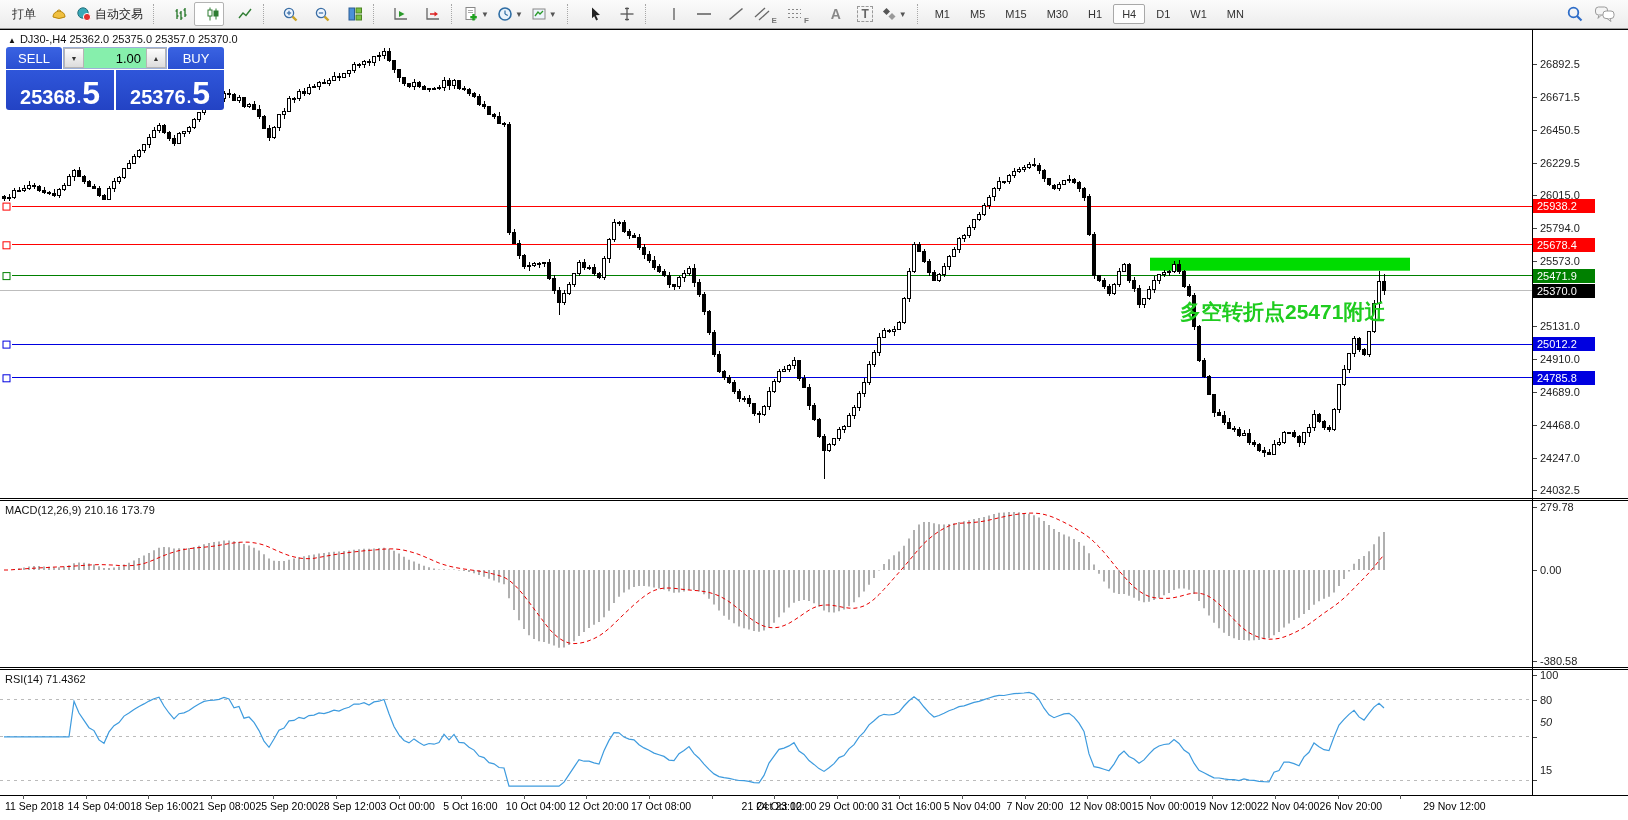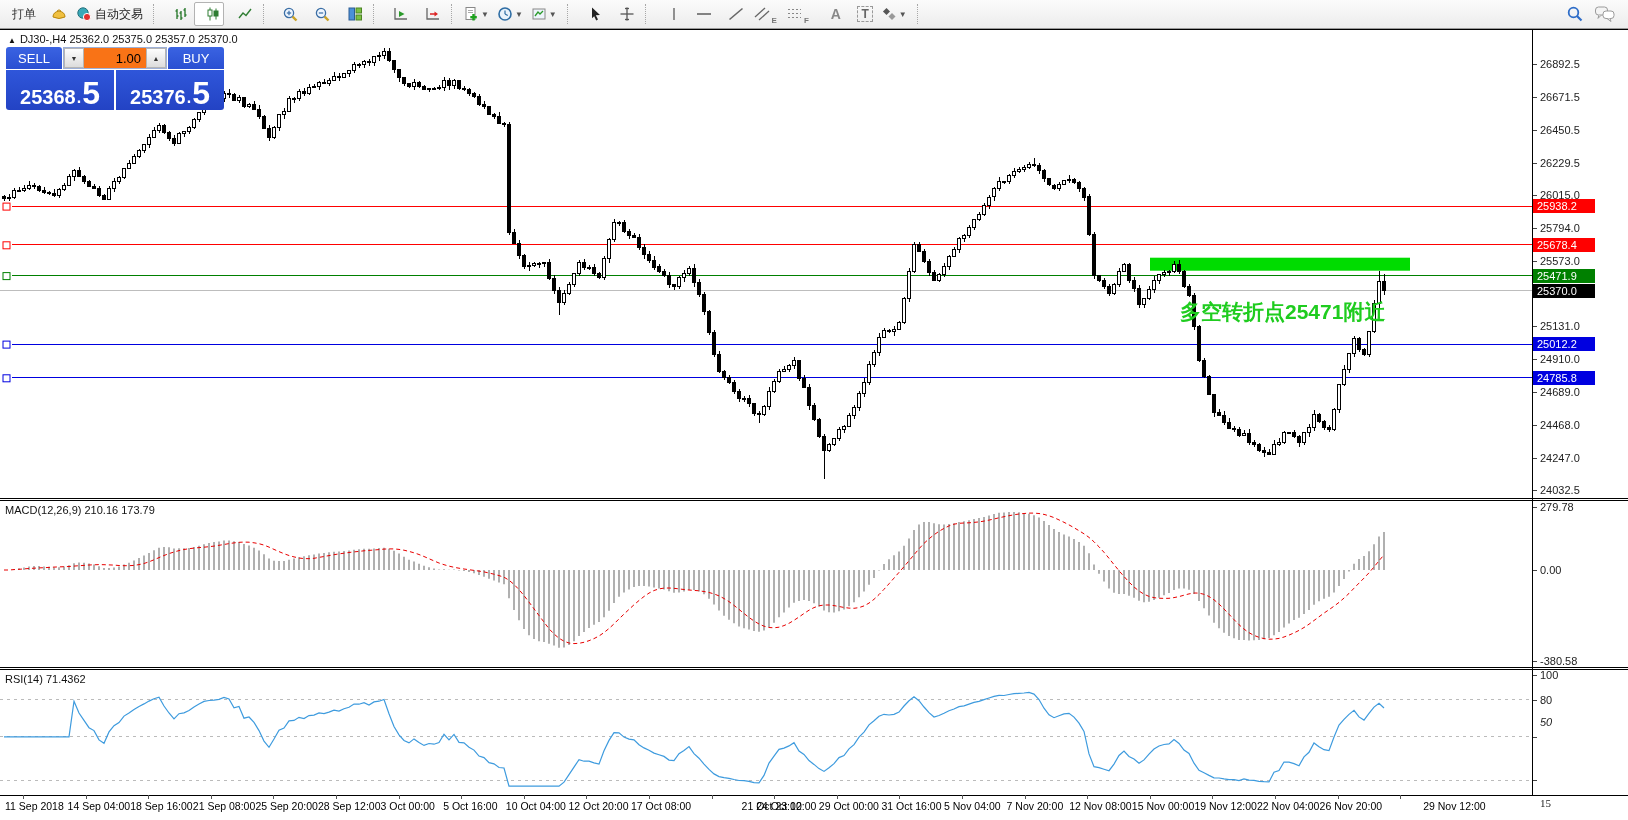--- a/index.html
+++ b/index.html
@@ -42,21 +42,21 @@
   .date-tick{position:absolute;top:0;width:1px;height:4px;background:#555;}
   
   .trade-panel{position:absolute;left:6px;top:18px;width:218px;z-index:5;font-family:"Liberation Sans",sans-serif;}
   .tp-row1{display:flex;height:22px;}
   .tp-btn{width:56px;background:linear-gradient(#3a63e2,#2a4fd2);color:#fff;font-size:13px;
           display:flex;align-items:center;justify-content:center;border-radius:3px 3px 0 0;}
   .tp-vol{flex:1;display:flex;border:1px solid #9db0d8;background:#f2f2f2;margin:0 1px;}
   .tp-spin{width:18px;background:linear-gradient(#fdfdfd,#dcdcdc);border:1px solid #b5b5b5;
            font-size:7px;color:#333;display:flex;align-items:center;justify-content:center;}
   .tp-vol input{flex:1;border:none;outline:none;text-align:right;font-size:13px;width:50px;
-                padding-right:5px;font-family:"Liberation Sans",sans-serif;background:#f97316;}
+                padding-right:5px;font-family:"Liberation Sans",sans-serif;background:#86efac;}
   .tp-row2{display:flex;height:40px;margin-top:1px;}
   .tp-price{flex:1;background:linear-gradient(#2f56da,#2343c4);color:#fff;display:flex;
             align-items:flex-end;justify-content:center;padding-bottom:3px;}
   .tp-price.left{margin-right:1px;border-radius:0 0 0 3px;}
   .tp-price.right{margin-left:1px;border-radius:0 0 3px 0;}
   .pnum{font-size:20px;font-weight:bold;line-height:1;}
   .pdot{font-size:16px;font-weight:bold;margin:0 1px;}
   .pbig{font-size:32px;font-weight:bold;line-height:0.85;}
   svg{display:block;}
 </style>
@@ -239,20 +239,31 @@
     </div>
     <div class="tbtn">
       <svg width="16" height="16" viewBox="0 0 16 16">
           <rect x="3" y="3" width="5" height="5" transform="rotate(45 5.5 5.5)" fill="#555"></rect>
           <rect x="8.5" y="8" width="5" height="5" transform="rotate(45 11 10.5)" fill="#999"></rect>
         </svg>
       <span class="caret">▼</span>
     </div>
     <div class="sep"></div>
 
+    <div class="tfgroup" id="tf-group">
+        <div class="tf-btn">M1</div>
+        <div class="tf-btn">M5</div>
+        <div class="tf-btn">M15</div>
+        <div class="tf-btn">M30</div>
+        <div class="tf-btn">H1</div>
+        <div class="tf-btn active">H4</div>
+        <div class="tf-btn">D1</div>
+        <div class="tf-btn">W1</div>
+        <div class="tf-btn">MN</div>
+      </div>
 
     <div class="toolbar-right">
       <div class="tbtn">
         <svg width="18" height="18" viewBox="0 0 18 18">
             <circle cx="7.5" cy="7.5" r="4.8" fill="none" stroke="#2e6dc8" stroke-width="1.8"></circle>
             <line x1="11" y1="11" x2="15.5" y2="15.5" stroke="#2e6dc8" stroke-width="2.2"></line>
           </svg>
       </div>
       <div class="tbtn">
         <svg width="22" height="18" viewBox="0 0 22 18">
@@ -1201,21 +1212,21 @@
         <div class="tick-lbl" style="top: 535px;">0.00</div>
         <div class="tick-dash" style="top: 632px;"></div>
         <div class="tick-lbl" style="top: 626px;">-380.58</div>
         <div class="tick-dash" style="top: 646px;"></div>
         <div class="tick-lbl" style="top: 640px;">100</div>
         <div class="tick-dash" style="top: 670.7px;"></div>
         <div class="tick-lbl" style="top: 664.7px;">80</div>
         <div class="tick-dash" style="top: 707.75px;"></div>
         <div class="tick-lbl" style="top: 687px; font-style: italic;">50</div>
         <div class="tick-dash" style="top: 750.975px;"></div>
-        <div class="tick-lbl" style="top: 768px; font-family: Liberation Serif, serif;">15</div>
+        <div class="tick-lbl" style="top: 735px;">15</div>
       </div>
 
     <div class="date-axis" id="date-axis">
         <div class="date-tick" style="left: 23px;"></div>
         <div class="date-lbl" style="left: 5px;">11 Sep 2018</div>
         <div class="date-tick" style="left: 85.6px;"></div>
         <div class="date-lbl" style="left: 67.6px;">14 Sep 04:00</div>
         <div class="date-tick" style="left: 148.2px;"></div>
         <div class="date-lbl" style="left: 130.2px;">18 Sep 16:00</div>
         <div class="date-tick" style="left: 210.8px;"></div>

